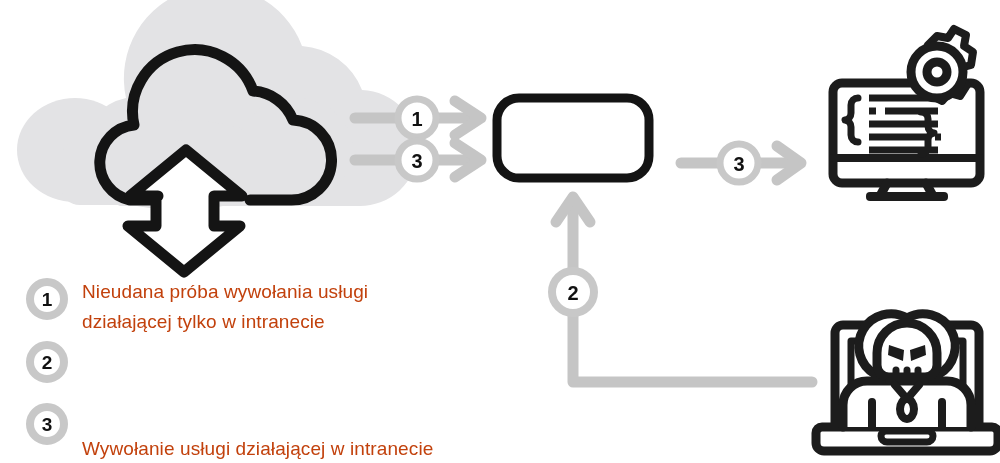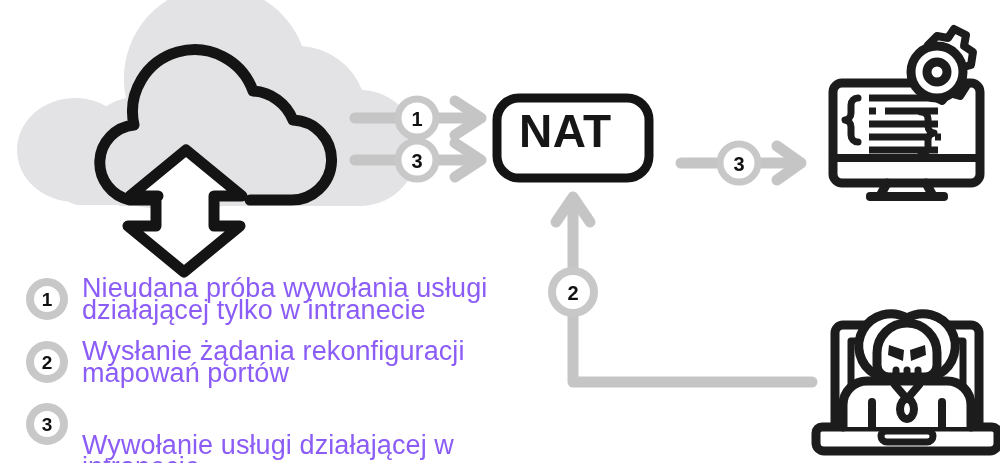--- a/index.html
+++ b/index.html
@@ -6,21 +6,21 @@
   body{
     width:1000px;height:463px;overflow:hidden;
     font-family:"Liberation Sans","DejaVu Sans",sans-serif;
     color:#231f20;
   }
   #stage{position:relative;width:1000px;height:463px;}
   #stage svg.layer{position:absolute;left:0;top:0;width:1000px;height:463px;}
   .legend{position:absolute;left:0;top:0;width:1000px;height:463px;pointer-events:none;}
   .legend-row{position:absolute;pointer-events:auto;}
   .legend-text{
-    font-size:27px;line-height:22px;color:#8b5cf6;
+    font-size:19px;line-height:30px;color:#c2410c;
     white-space:pre-line;letter-spacing:.1px;
   }
   .internet-label{
     position:absolute;font-weight:bold;font-size:21px;letter-spacing:.4px;
     color:#161616;pointer-events:none;
   }
   .nat-label{
     position:absolute;font-weight:bold;font-size:46px;letter-spacing:.5px;
     color:#161616;pointer-events:none;
   }
@@ -182,30 +182,25 @@
 
       <circle cx="47" cy="362" r="17" fill="#ffffff" stroke="#c8c8c8" stroke-width="8"></circle>
       <text class="numtext-sm" x="47" y="369" text-anchor="middle">2</text>
 
       <circle cx="47" cy="424" r="17" fill="#ffffff" stroke="#c8c8c8" stroke-width="8"></circle>
       <text class="numtext-sm" x="47" y="431" text-anchor="middle">3</text>
     </g>
   </svg>
 
 
-  <div class="nat-label" style="left:519px;top:104px;">NAT</div>
 
   <div class="legend">
     <div class="legend-row" style="left:82px;top:277px;width:470px;">
       <div class="legend-text">Nieudana próba wywołania usługi
 działającej tylko w intranecie</div>
-    </div>
-    <div class="legend-row" style="left:82px;top:340px;width:470px;">
-      <div class="legend-text">Wysłanie żądania rekonfiguracji
-mapowań portów</div>
     </div>
     <div class="legend-row" style="left:82px;top:402px;width:470px;margin-top:32px;">
       <div class="legend-text">Wywołanie usługi działającej w intranecie
 z komputera podłączonego do internetu</div>
     </div>
   </div>
 
 </div>
 
 </body></html>

